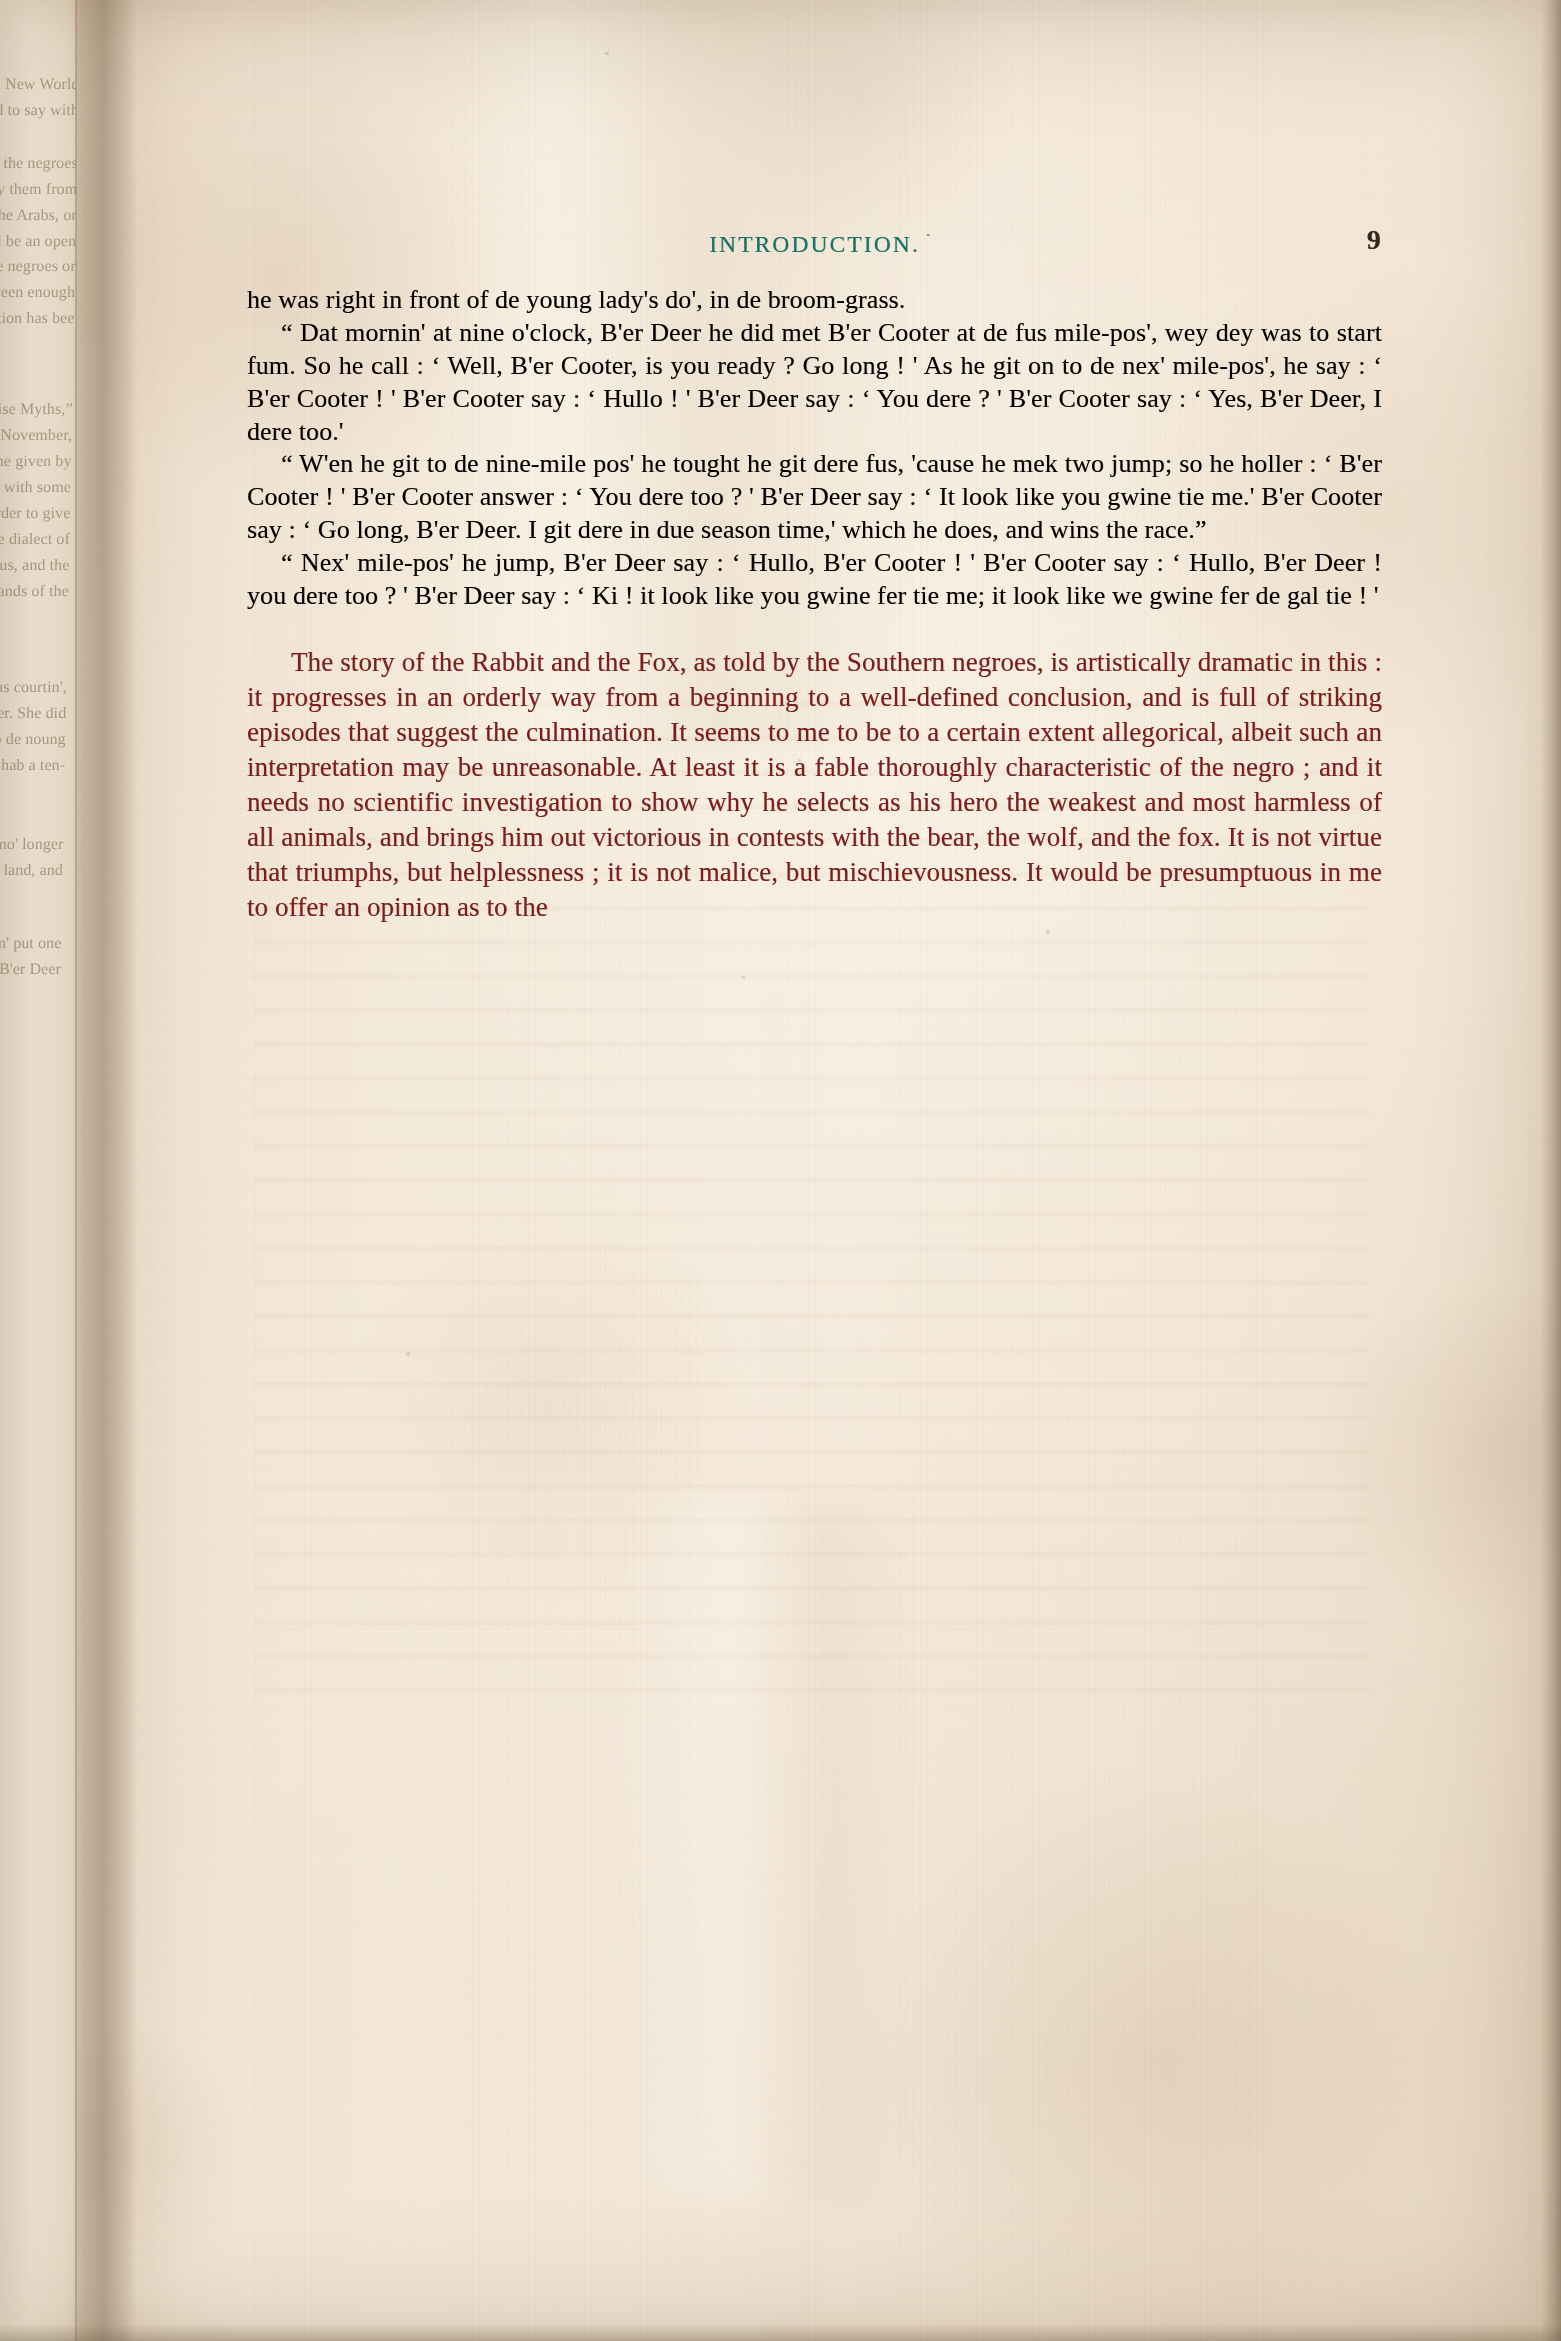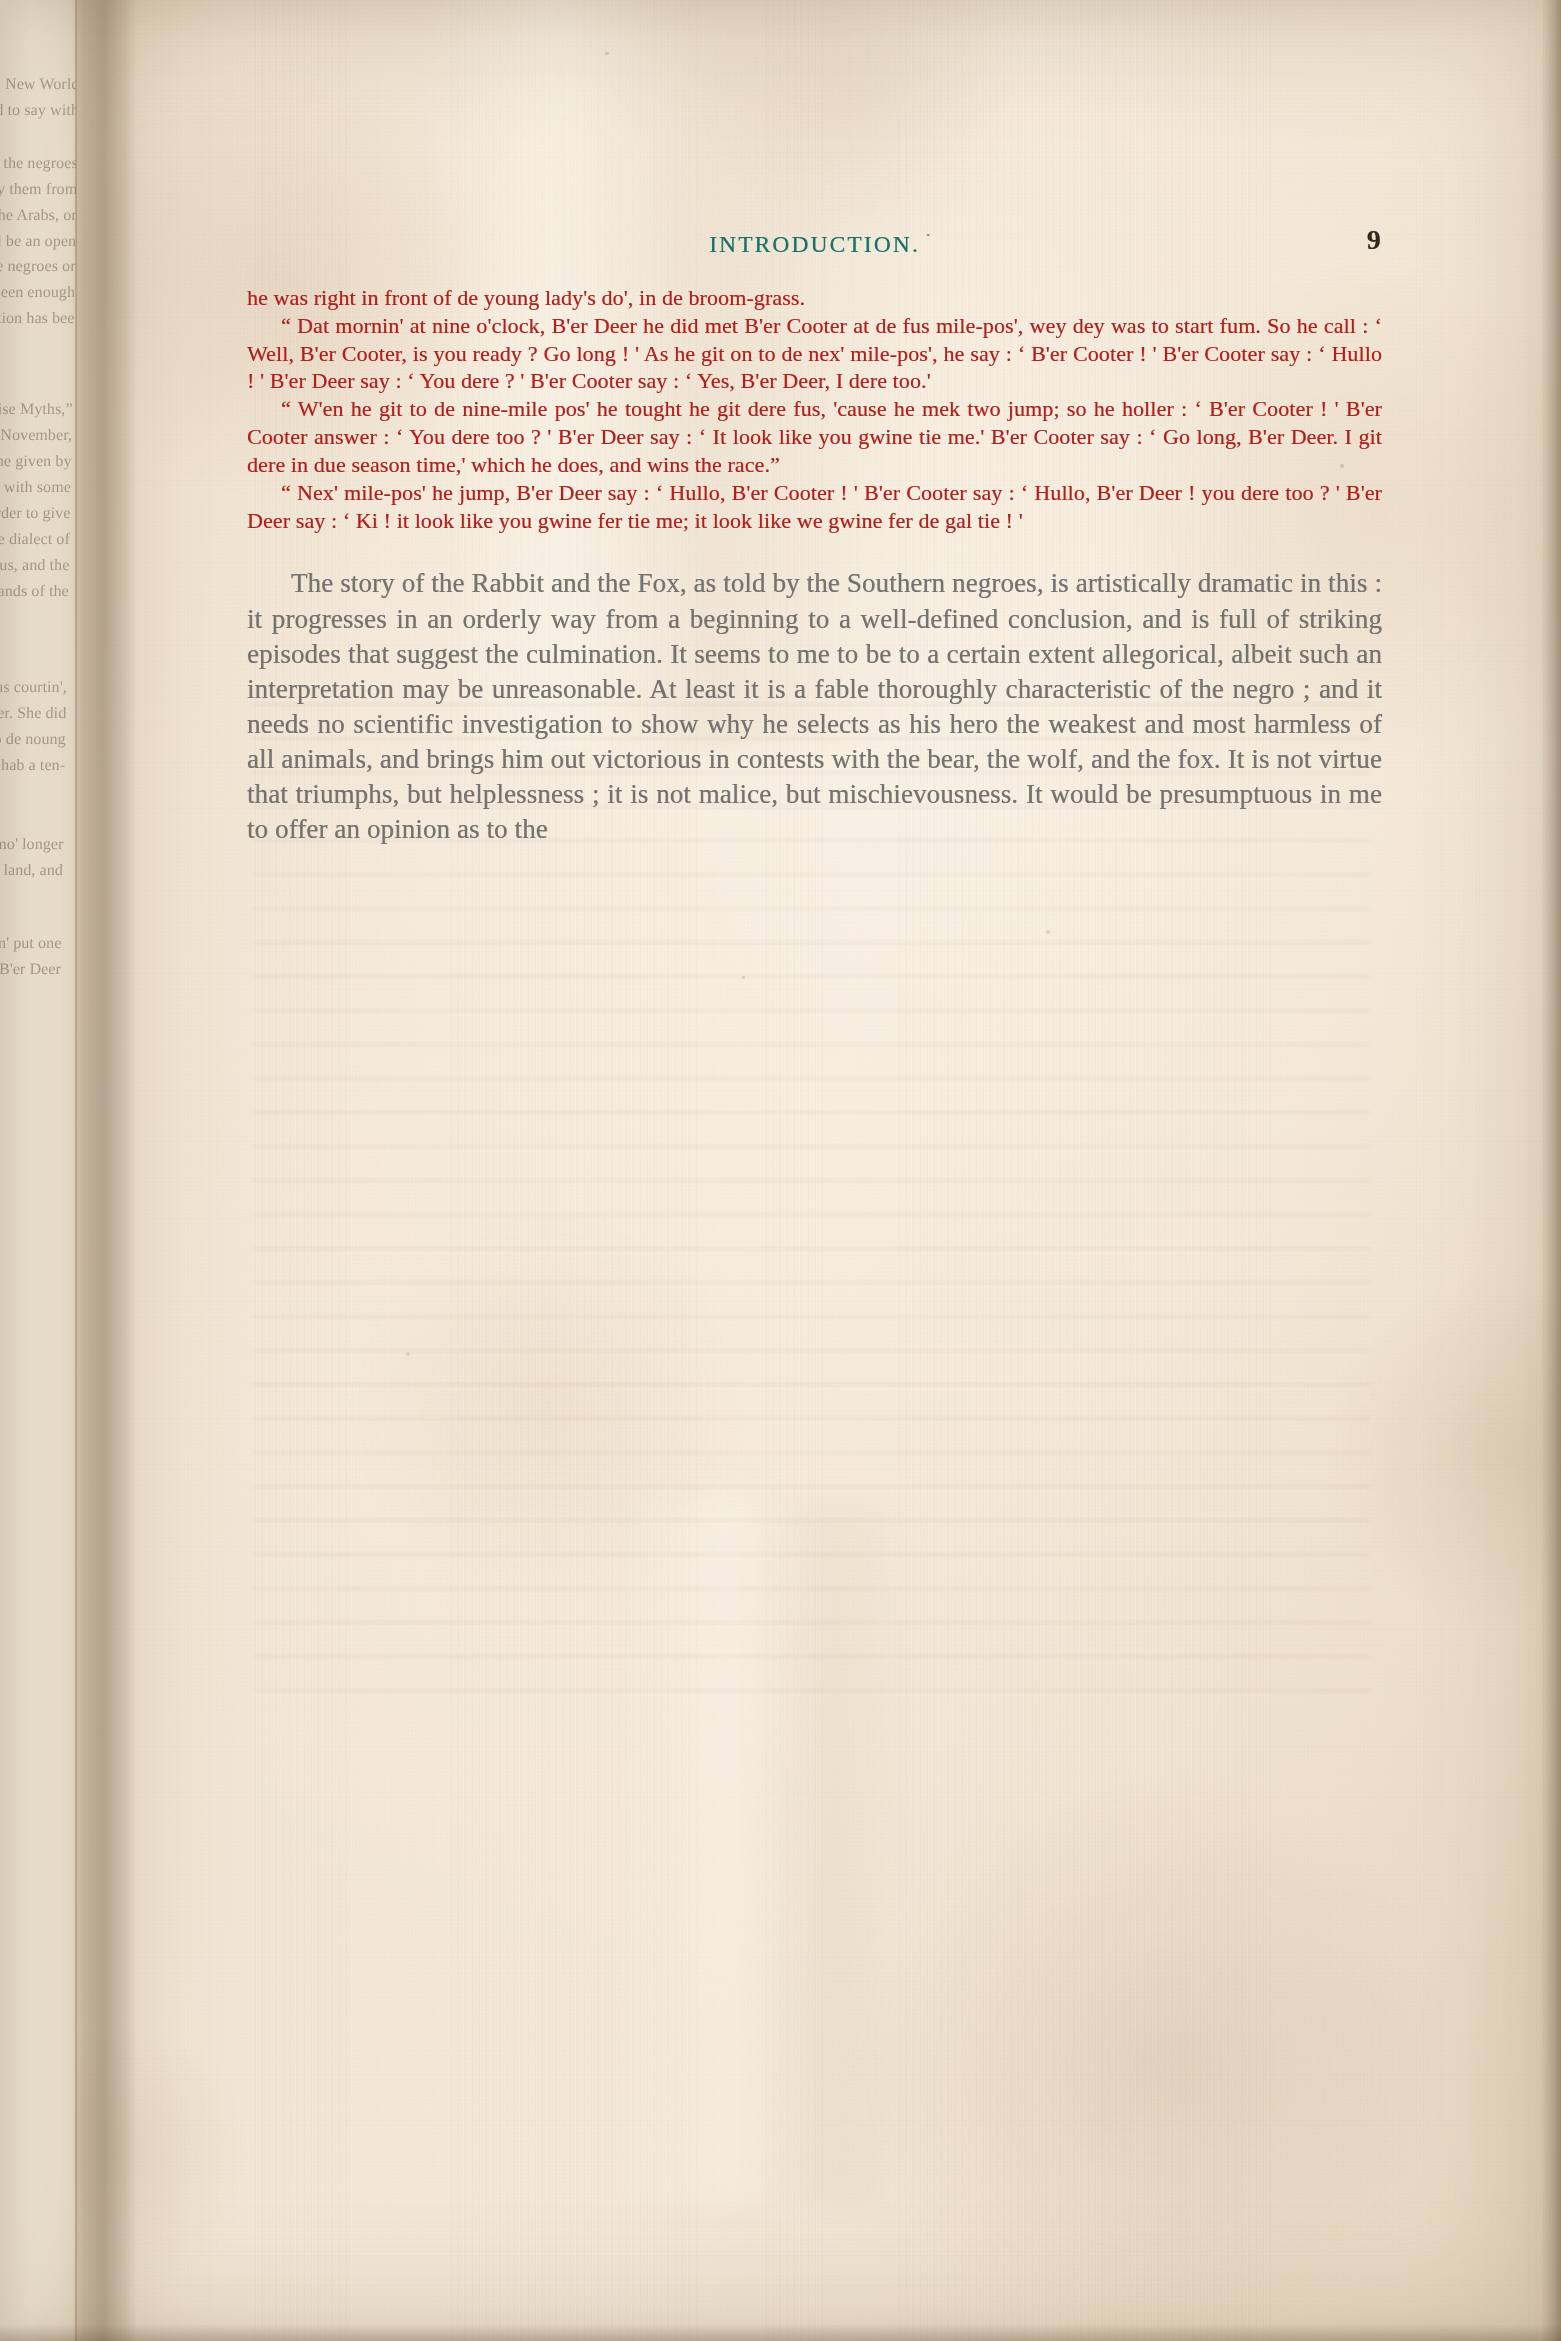--- a/index.html
+++ b/index.html
@@ -222,39 +222,39 @@
     position: absolute;
     right: 1.2px;
     top: 1.2px;
     font-size: 28px;
     font-weight: bold;
     color: #2f2820;
   }
 
   
   .quoted {
-    font-size: 22px;
+    font-size: 26px;
     line-height: 1.265;
     text-align: justify;
-    color: #b91c1c;
+    color: #000000;
     letter-spacing: 0.1px;
   }
   .quoted p {
     margin: 0;
     text-indent: 34px;
   }
   .quoted p.noindent { text-indent: 0; }
 
   
   .body-large {
     margin-top: 32px;
     font-size: 27px;
     line-height: 1.30;
     text-align: justify;
-    color: #737373;
+    color: #7f1d1d;
     letter-spacing: 0.1px;
   }
   .body-large p {
     margin: 0;
     text-indent: 44px;
   }
 
   
   .type-block {
     text-shadow:

